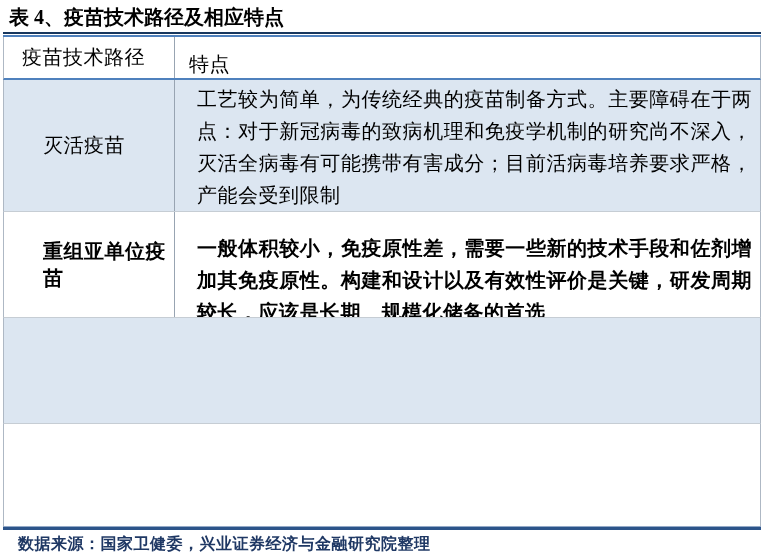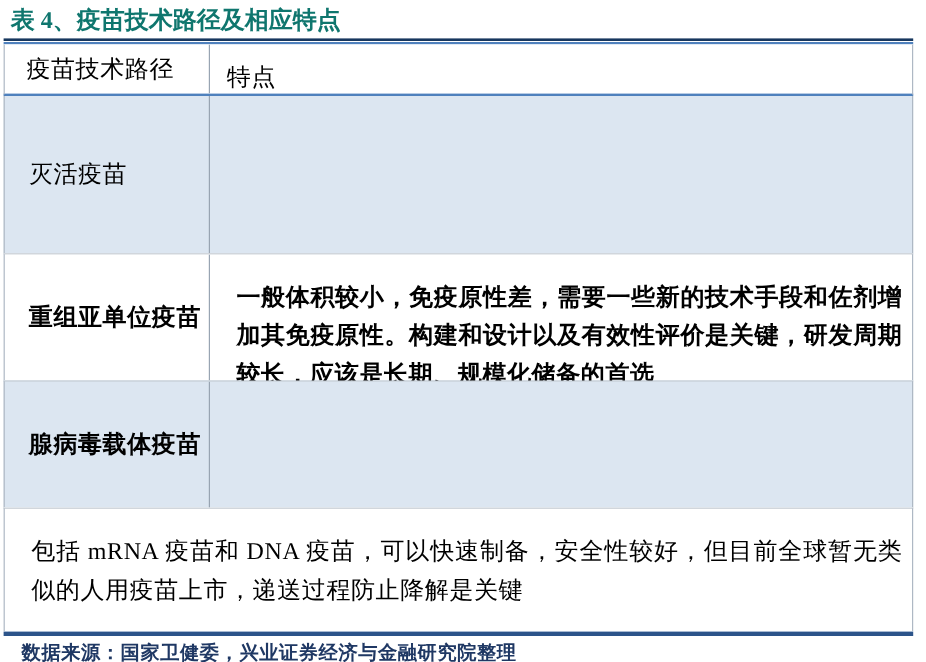--- a/index.html
+++ b/index.html
@@ -15,21 +15,21 @@
     overflow: hidden;
     background: #ffffff;
     color: #000000;
   }
   .title {
     margin: 0;
     padding: 5px 16px 3px 9px;
     font-size: 20px;
     line-height: 24px;
     font-weight: bold;
-    color: #0f766e;
+    color: #000000;
   }
   .table {
     margin-left: 3px;
     width: 758px;
   }
   .top-border {
     height: 5px;
     background: linear-gradient(to bottom,
       #17375e 0px, #17375e 2px,
       #ffffff 2px, #ffffff 3px,
@@ -54,21 +54,21 @@
     border-bottom: 2px solid #4f81bd;
   }
   .trow.sep { border-top: 1px solid #c6cdd4; }
   .trow.blue { background: #dce6f1; }
   .row-h131 { height: 131px; }
   .row-h106 { height: 106px; font-weight: bold; }
   .row-h103 { height: 103px; }
   .cell-route {
     flex: 0 0 171px;
     box-sizing: border-box;
-    padding-left: 20px;
+    padding-left: 39px;
     display: flex;
     align-items: center;
     border-right: 1px solid #98a4b2;
     font-size: 20px;
     letter-spacing: 0.5px;
   }
   .trow.header .cell-route { padding-left: 18px; }
   .cell-feature {
     flex: 1;
     box-sizing: border-box;
@@ -104,33 +104,32 @@
 
     <div class="top-border"></div>
 
     <div class="trow header">
       <div class="cell-route">疫苗技术路径</div>
       <div class="cell-feature">特点</div>
     </div>
 
     <div class="trow blue row-h131">
       <div class="cell-route">灭活疫苗</div>
+      <div class="cell-feature">工艺较为简单，为传统经典的疫苗制备方式。主要障碍在于两点：对于新冠病毒的致病机理和免疫学机制的研究尚不深入，灭活全病毒有可能携带有害成分；目前活病毒培养要求严格，产能会受到限制</div>
     </div>
 
     <div class="trow sep row-h106">
       <div class="cell-route">重组亚单位疫苗</div>
       <div class="cell-feature">一般体积较小，免疫原性差，需要一些新的技术手段和佐剂增加其免疫原性。构建和设计以及有效性评价是关键，研发周期较长，应该是长期、规模化储备的首选</div>
     </div>
 
     <div class="trow blue sep row-h106">
-      <div class="cell-route">腺病毒载体疫苗</div>
     </div>
 
     <div class="trow sep row-h103">
-      <div class="cell-feature">包括 mRNA 疫苗和 DNA 疫苗，可以快速制备，安全性较好，但目前全球暂无类似的人用疫苗上市，递送过程防止降解是关键</div>
     </div>
 
     <div class="bottom-border"></div>
 
   </div>
 
   <div class="footer">数据来源：国家卫健委，兴业证券经济与金融研究院整理</div>
 
 </div>
 

